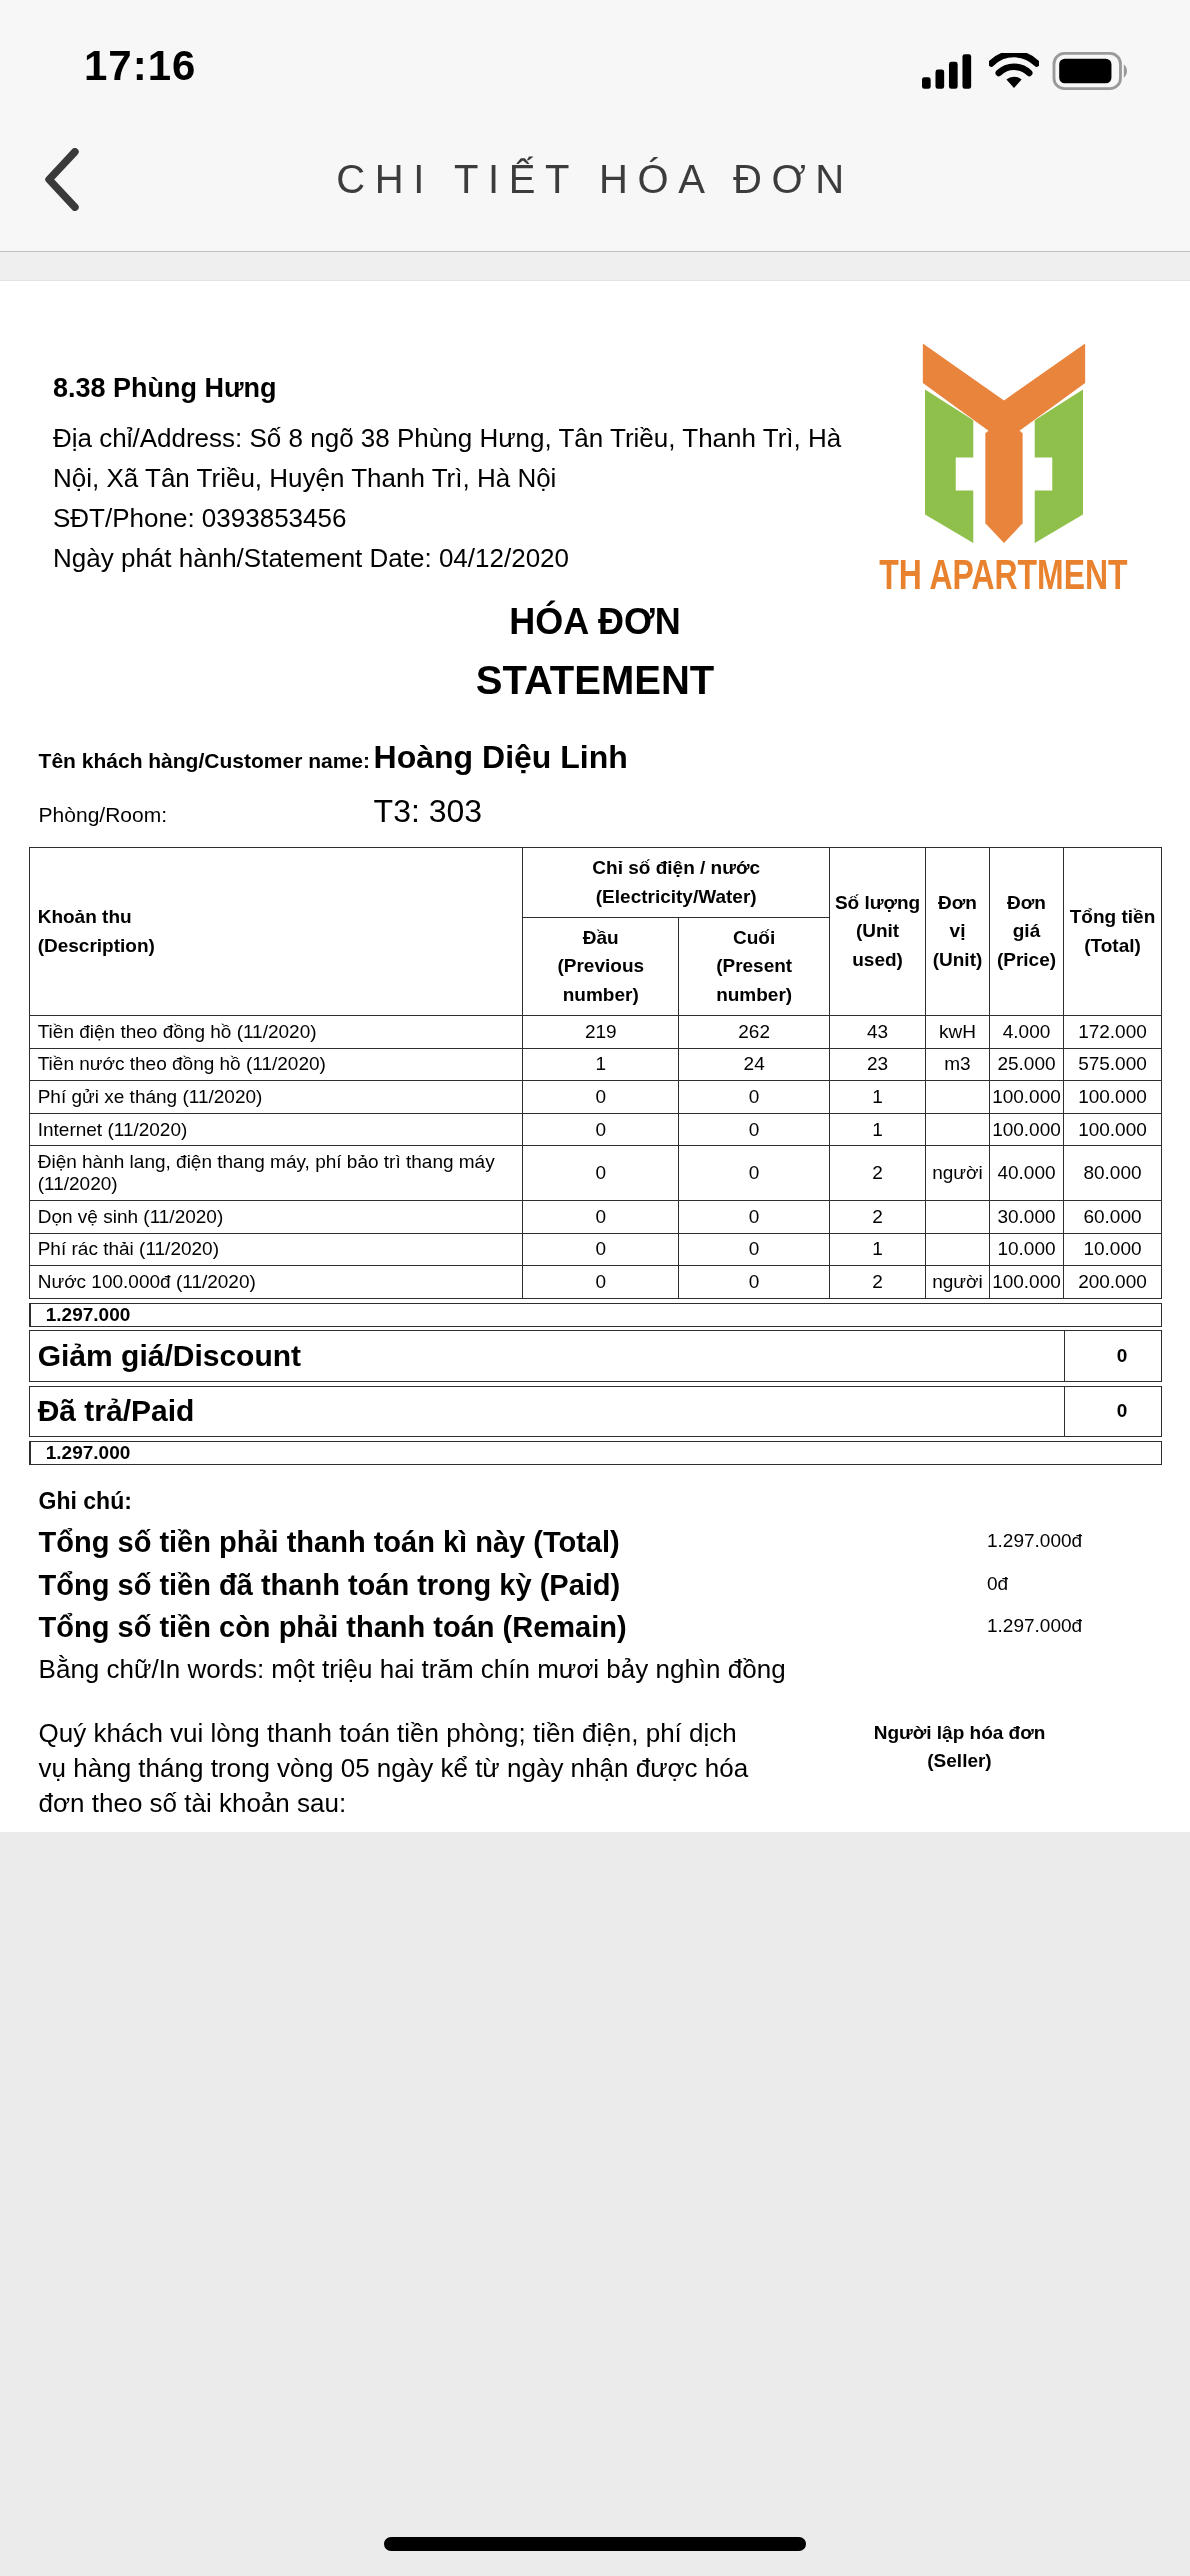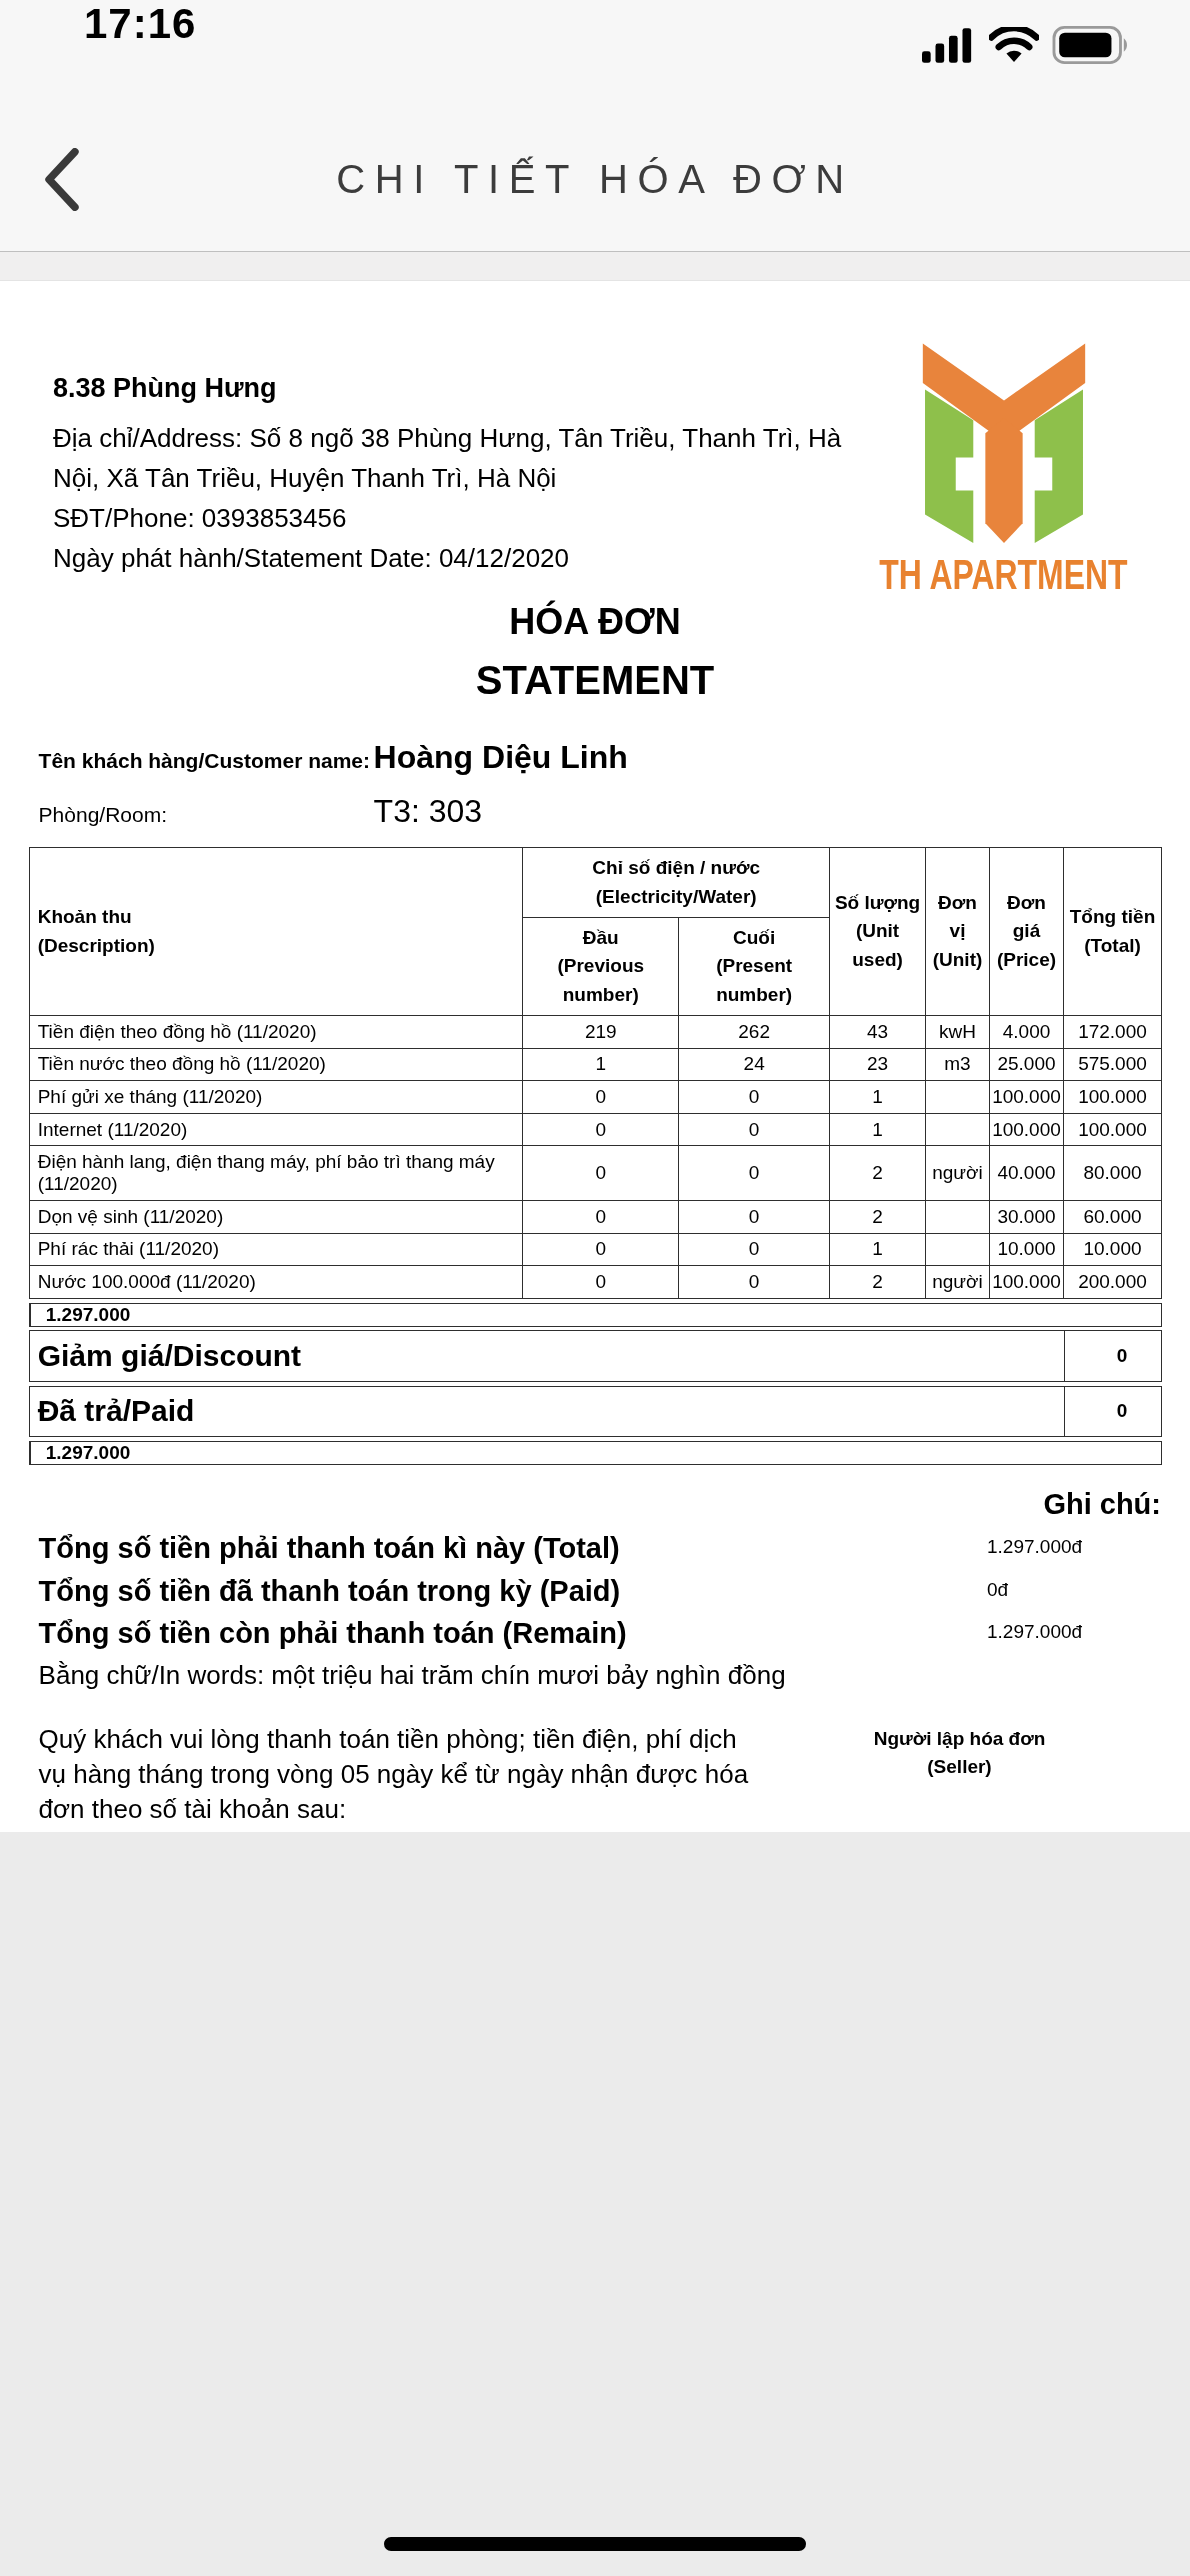--- a/index.html
+++ b/index.html
@@ -4,21 +4,21 @@
 <style>
   * { margin:0; padding:0; box-sizing:border-box; }
   html,body { width:1190px; }
   body {
     height:2576px; background:#ebebeb; position:relative; overflow:hidden;
     font-family:"Liberation Sans", sans-serif; color:#000;
     -webkit-font-smoothing:antialiased;
   }
   
   .chrome { background:#f7f7f7; border-bottom:1.9px solid #bfbfbf; }
-  .status-bar { height:107px; display:flex; justify-content:space-between; padding:0 59px 17px 84px; }
+  .status-bar { height:107px; display:flex; align-items:flex-end; justify-content:space-between; padding:0 59px 17px 84px; }
   .time { font-size:42px; font-weight:700; letter-spacing:1px; }
   .sicons { display:flex; align-items:center; gap:13.4px; }
   .nav-bar { height:144px; position:relative; display:flex; align-items:center; justify-content:center; }
   .back-btn { position:absolute; left:44px; top:31px; width:67px; height:82px; display:flex; align-items:center; cursor:pointer; }
   .nav-title { font-size:40px; font-weight:400; letter-spacing:9.6px; color:#3c3c3c; }
   .gray-strip { height:29px; background:#f0efef; border-bottom:1px solid #e4e4e4; }
 
   
   .invoice { background:#ffffff; height:1551px; padding:58px 29px 0 29px; overflow:hidden; }
   .hdr-row { display:flex; justify-content:space-between; }
@@ -48,21 +48,21 @@
   th.desc-h { text-align:left; padding-left:7.7px; font-weight:700; }
   td.desc { text-align:left; padding:4.8px 7.7px; height:31px; }
   td.num { text-align:center; padding:4.8px 1.9px; }
   
   .sum-row { display:flex; width:1133px; border:1.9px solid #2e2e2e; margin-top:3.8px; align-items:stretch; }
   .sum-label { flex:1; font-weight:700; font-size:30px; padding:7.7px 1.9px 7.7px 7.7px; }
   .sum-value { width:97px; border-left:1.9px solid #2e2e2e; display:flex; align-items:center; justify-content:center; font-weight:700; font-size:19px;padding-left:18px; }
 
   
   .notes { padding-left:9.6px; margin-top:23px; }
-  .notes-title { font-weight:700; font-size:29px; margin-bottom:11.5px;text-align:right; }
+  .notes-title { font-weight:700; font-size:23px; margin-bottom:11.5px; }
   .note-row { display:flex; align-items:flex-start; margin-bottom:9.6px;gap:15px; }
   .note-label { font-weight:700; font-size:29px; flex:1; }
   .note-value { width:174px; font-size:19px; padding-top:3.8px; }
   .in-words { font-size:26px; margin-top:1.9px; }
 
   
   .payment { display:flex; margin-top:31px; padding-left:9.6px; }
   .pay-left { width:714px; font-size:26px; line-height:1.34; }
   .pay-left .blk { margin-bottom:1.9px; }
   .pay-right { margin-left:auto; width:403px; text-align:center; padding-top:5.8px; }

